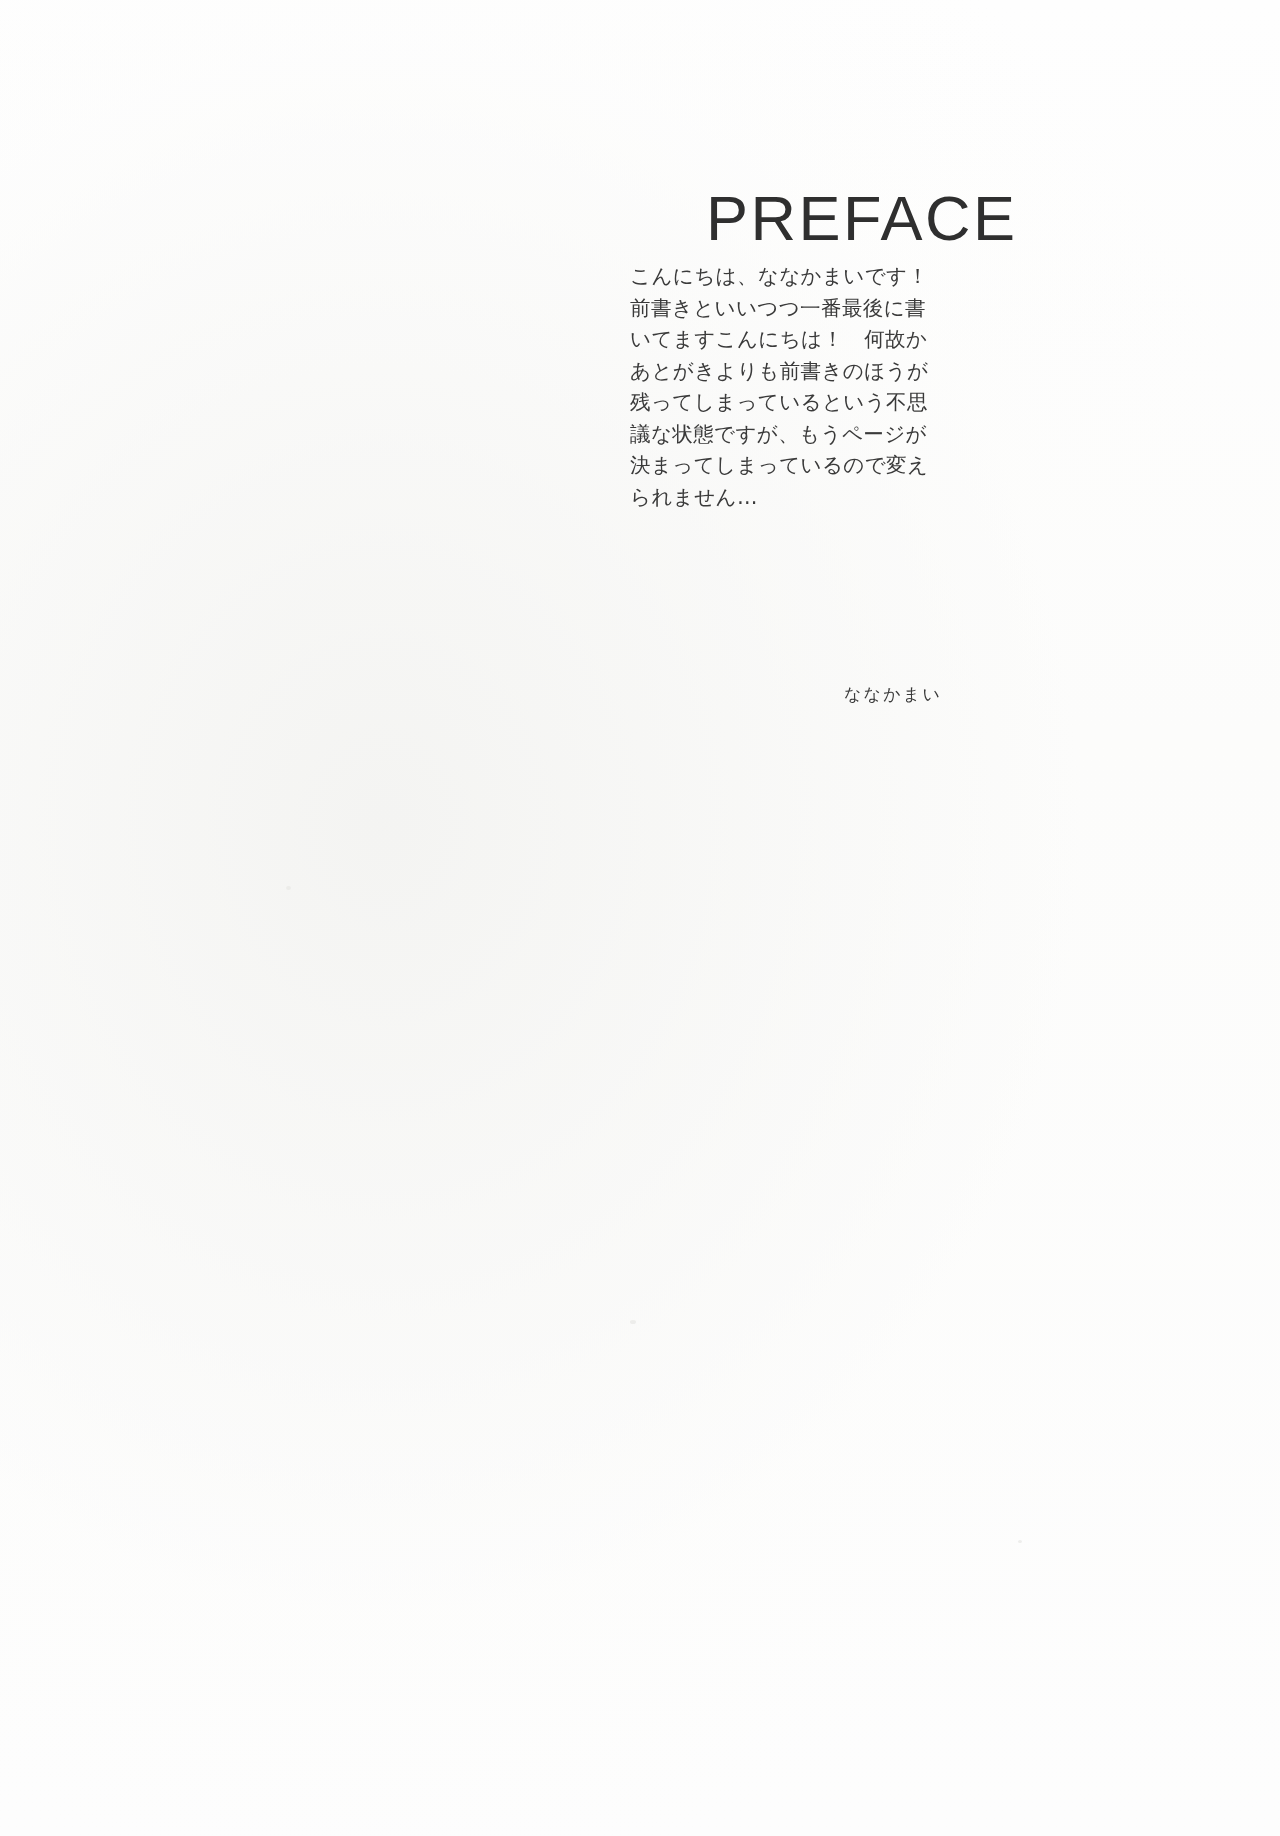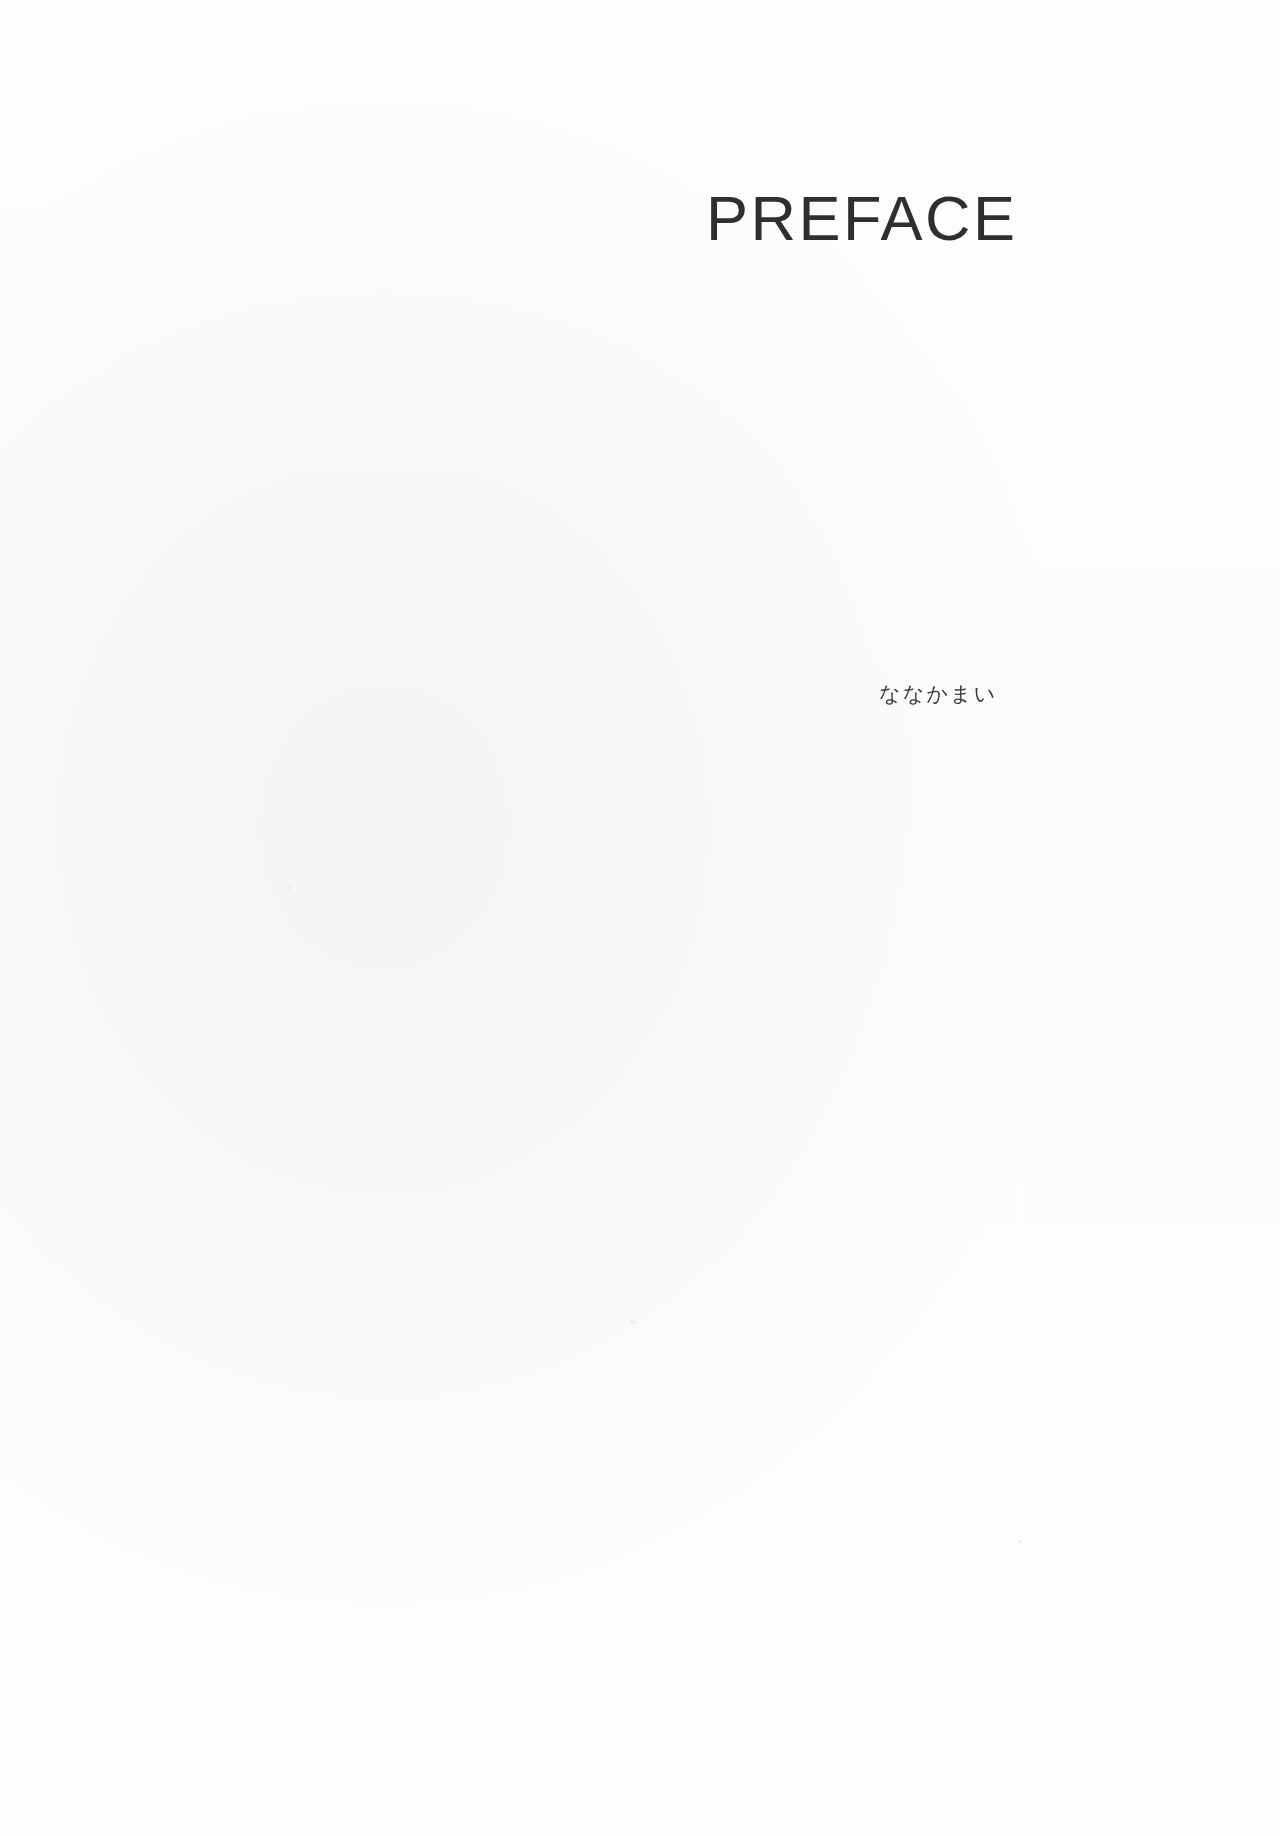--- a/index.html
+++ b/index.html
@@ -47,25 +47,25 @@
     line-height: 31.5px;
     letter-spacing: 0.4px;
     white-space: pre-wrap;
   }
 
   #para1 { top: 261px; }
   #para2 { top: 502px; }
 
   .signature {
     position: absolute;
-    left: 879px;
+    left: 844px;
     top: 679px;
     color: #3a3a3a;
     font-family: "DejaVu Sans", sans-serif;
-    font-size: 21px;
+    font-size: 17px;
     letter-spacing: 2.2px;
     line-height: 31.5px;
   }
 
   
   .speck {
     position: absolute;
     background: #e8e8e6;
     border-radius: 50%;
     opacity: 0.75;
@@ -75,17 +75,25 @@
 <body>
 
 <div class="page">
 
   <div class="speck" style="left:286px; top:886px; width:5px; height:4px;"></div>
   <div class="speck" style="left:630px; top:1320px; width:6px; height:4px;"></div>
   <div class="speck" style="left:1018px; top:1540px; width:4px; height:3px;"></div>
 
   <h1 class="preface-title">PREFACE</h1>
 
+  <div class="body-block" id="para1">こんにちは、ななかまいです！
+前書きといいつつ一番最後に書
+いてますこんにちは！　何故か
+あとがきよりも前書きのほうが
+残ってしまっているという不思
+議な状態ですが、もうページが
+決まってしまっているので変え
+られません…</div>
 
 
   <div class="signature">ななかまい</div>
 
 </div>
 
 </body></html>

